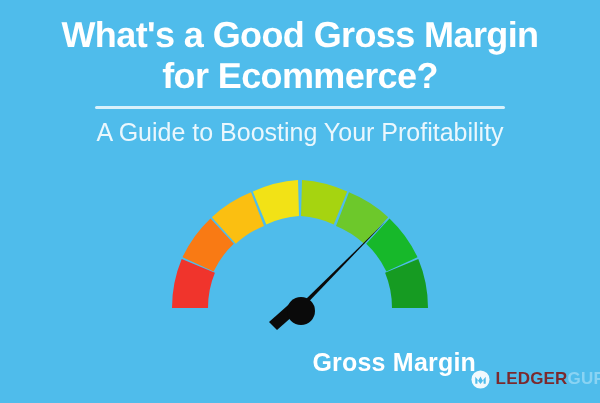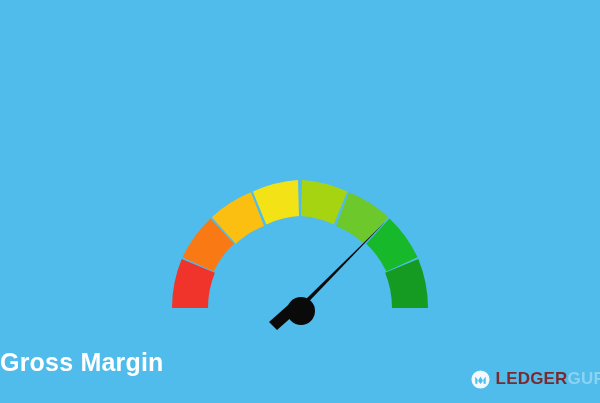--- a/index.html
+++ b/index.html
@@ -75,21 +75,21 @@
     width: 270px;
     height: 190px;
     overflow: visible;
   }
 
   .gauge-label {
     position: absolute;
     left: 0;
     top: 348px;
     width: 476px;
-    text-align: left;
+    text-align: right;
     color: #FFFFFF;
     font-family: "Liberation Sans", sans-serif;
     font-weight: bold;
     font-size: 25px;
     letter-spacing: 0.2px;
   }
 
   
   .logo {
     position: absolute;
@@ -113,20 +113,28 @@
     white-space: nowrap;
   }
   .logo-text .lt-a { color: #7f1d1d; }
   .logo-text .lt-b { color: #8FD6F4; }
 </style>
 </head>
 <body>
 
 <div id="poster" style="background: rgb(79, 188, 235);">
 
+  <div class="header">
+    <h1 class="title">
+      <span>What's a Good Gross Margin</span><br>
+      <span>for Ecommerce?</span>
+    </h1>
+    <div class="divider"></div>
+    <p class="subtitle">A Guide to Boosting Your Profitability</p>
+  </div>
 
   <div class="gauge-wrap">
     <svg class="gauge-svg" viewBox="0 0 270 190">
       <g>
 
         <path d="M 7.0,143.0 A 128,128 0 0 1 16.7,94.0 L 49.9,107.8 A 92,92 0 0 0 43.0,143.0 Z" fill="#F0342C"></path>
         <path d="M 17.5,92.2 A 128,128 0 0 1 45.5,53.4 L 68.8,78.7 A 92,92 0 0 0 48.6,106.6 Z" fill="#F97A14"></path>
         <path d="M 46.8,52.2 A 128,128 0 0 1 86.0,27.3 L 99.0,60.9 A 92,92 0 0 0 70.8,78.8 Z" fill="#FBBF11"></path>
         <path d="M 87.8,26.6 A 128,128 0 0 1 133.0,15.0 L 134.0,51.0 A 92,92 0 0 0 101.3,59.4 Z" fill="#F2E216"></path>
         <path d="M 137.0,15.0 A 128,128 0 0 1 182.2,26.6 L 168.7,59.4 A 92,92 0 0 0 136.0,51.0 Z" fill="#A6D410"></path>

